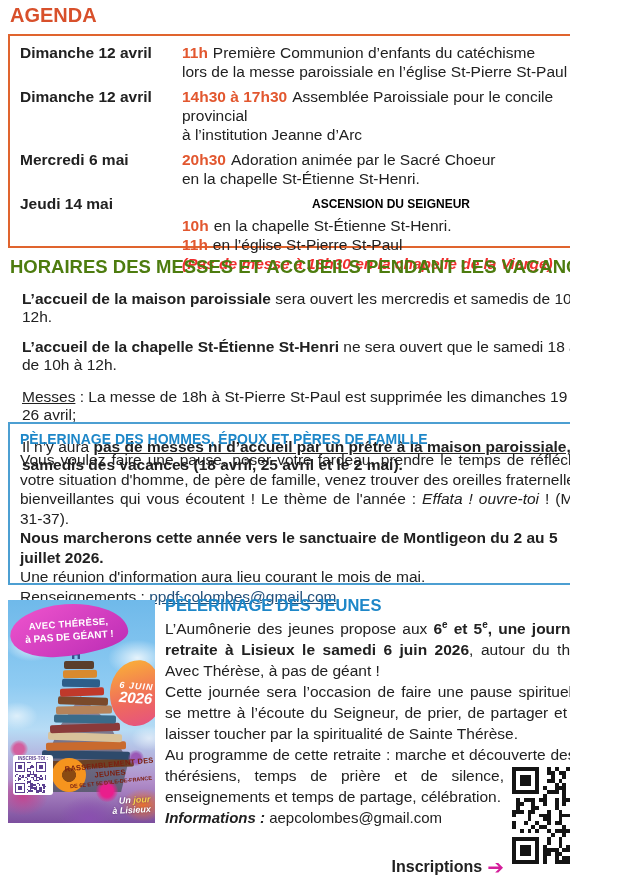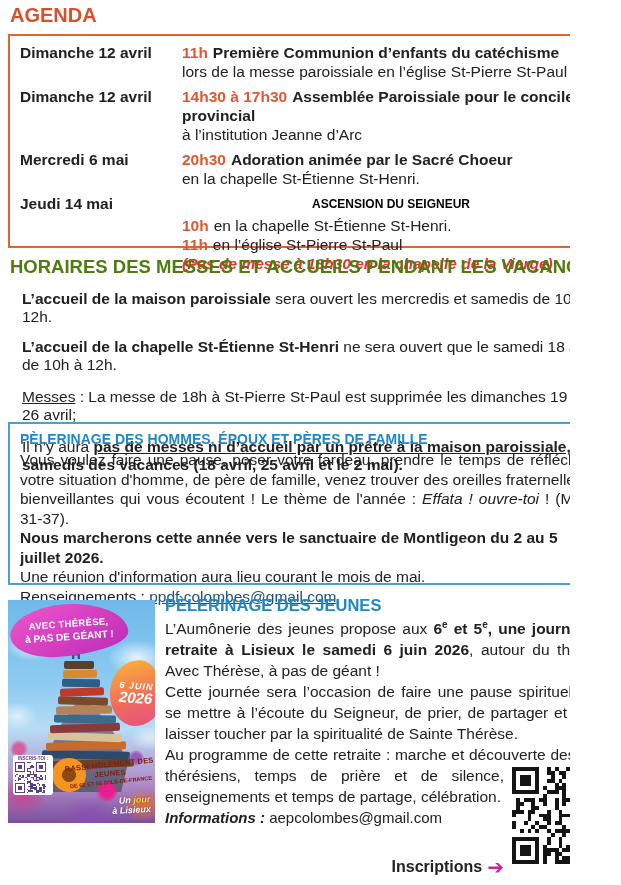--- a/index.html
+++ b/index.html
@@ -6,21 +6,21 @@
   .page{position:relative;width:570px;height:885px;background:#fff;overflow:hidden;
         font-family:"Liberation Sans","DejaVu Sans",sans-serif;color:#212121;font-size:15.5px;}
   
   .agenda-title{position:absolute;top:4px;left:10px;margin:0;font-size:20px;font-weight:bold;color:#D8502B;}
   .agenda-box{position:absolute;top:34px;left:8px;width:604px;height:214px;box-sizing:border-box;
               border:2px solid #E0642E;padding:7px 10px 0 10px;}
   .arow{display:grid;grid-template-columns:162px 1fr;margin-bottom:6px;}
   .adate{font-weight:bold;line-height:19px;}
   .adetail .l1,.adetail .l2{line-height:19px;}
   .time{color:#E2572F;font-weight:bold;margin-right:5px;}
-  .evt{font-weight:bold;margin-top:28px;}
+  .evt{font-weight:normal;margin-top:28px;}
   .caps{font-size:12px;font-weight:bold;color:#000000;line-height:17px;margin:2px 0 3px;text-align:center;}
   .rednote{color:#F02E2E;font-weight:bold;font-style:italic;line-height:20px;}
   
   .horaires{position:absolute;top:256px;left:10px;width:602px;}
   .horaires h2{margin:0 0 7px 0;font-size:18.5px;color:#4d7c0f;}
   .horaires p{margin:12px;line-height:18px;}
   .gap{margin-top:14px !important;}
   .ul{text-decoration:underline;}
   
   .pel-box{position:absolute;top:422px;left:8px;width:604px;height:163px;box-sizing:border-box;

